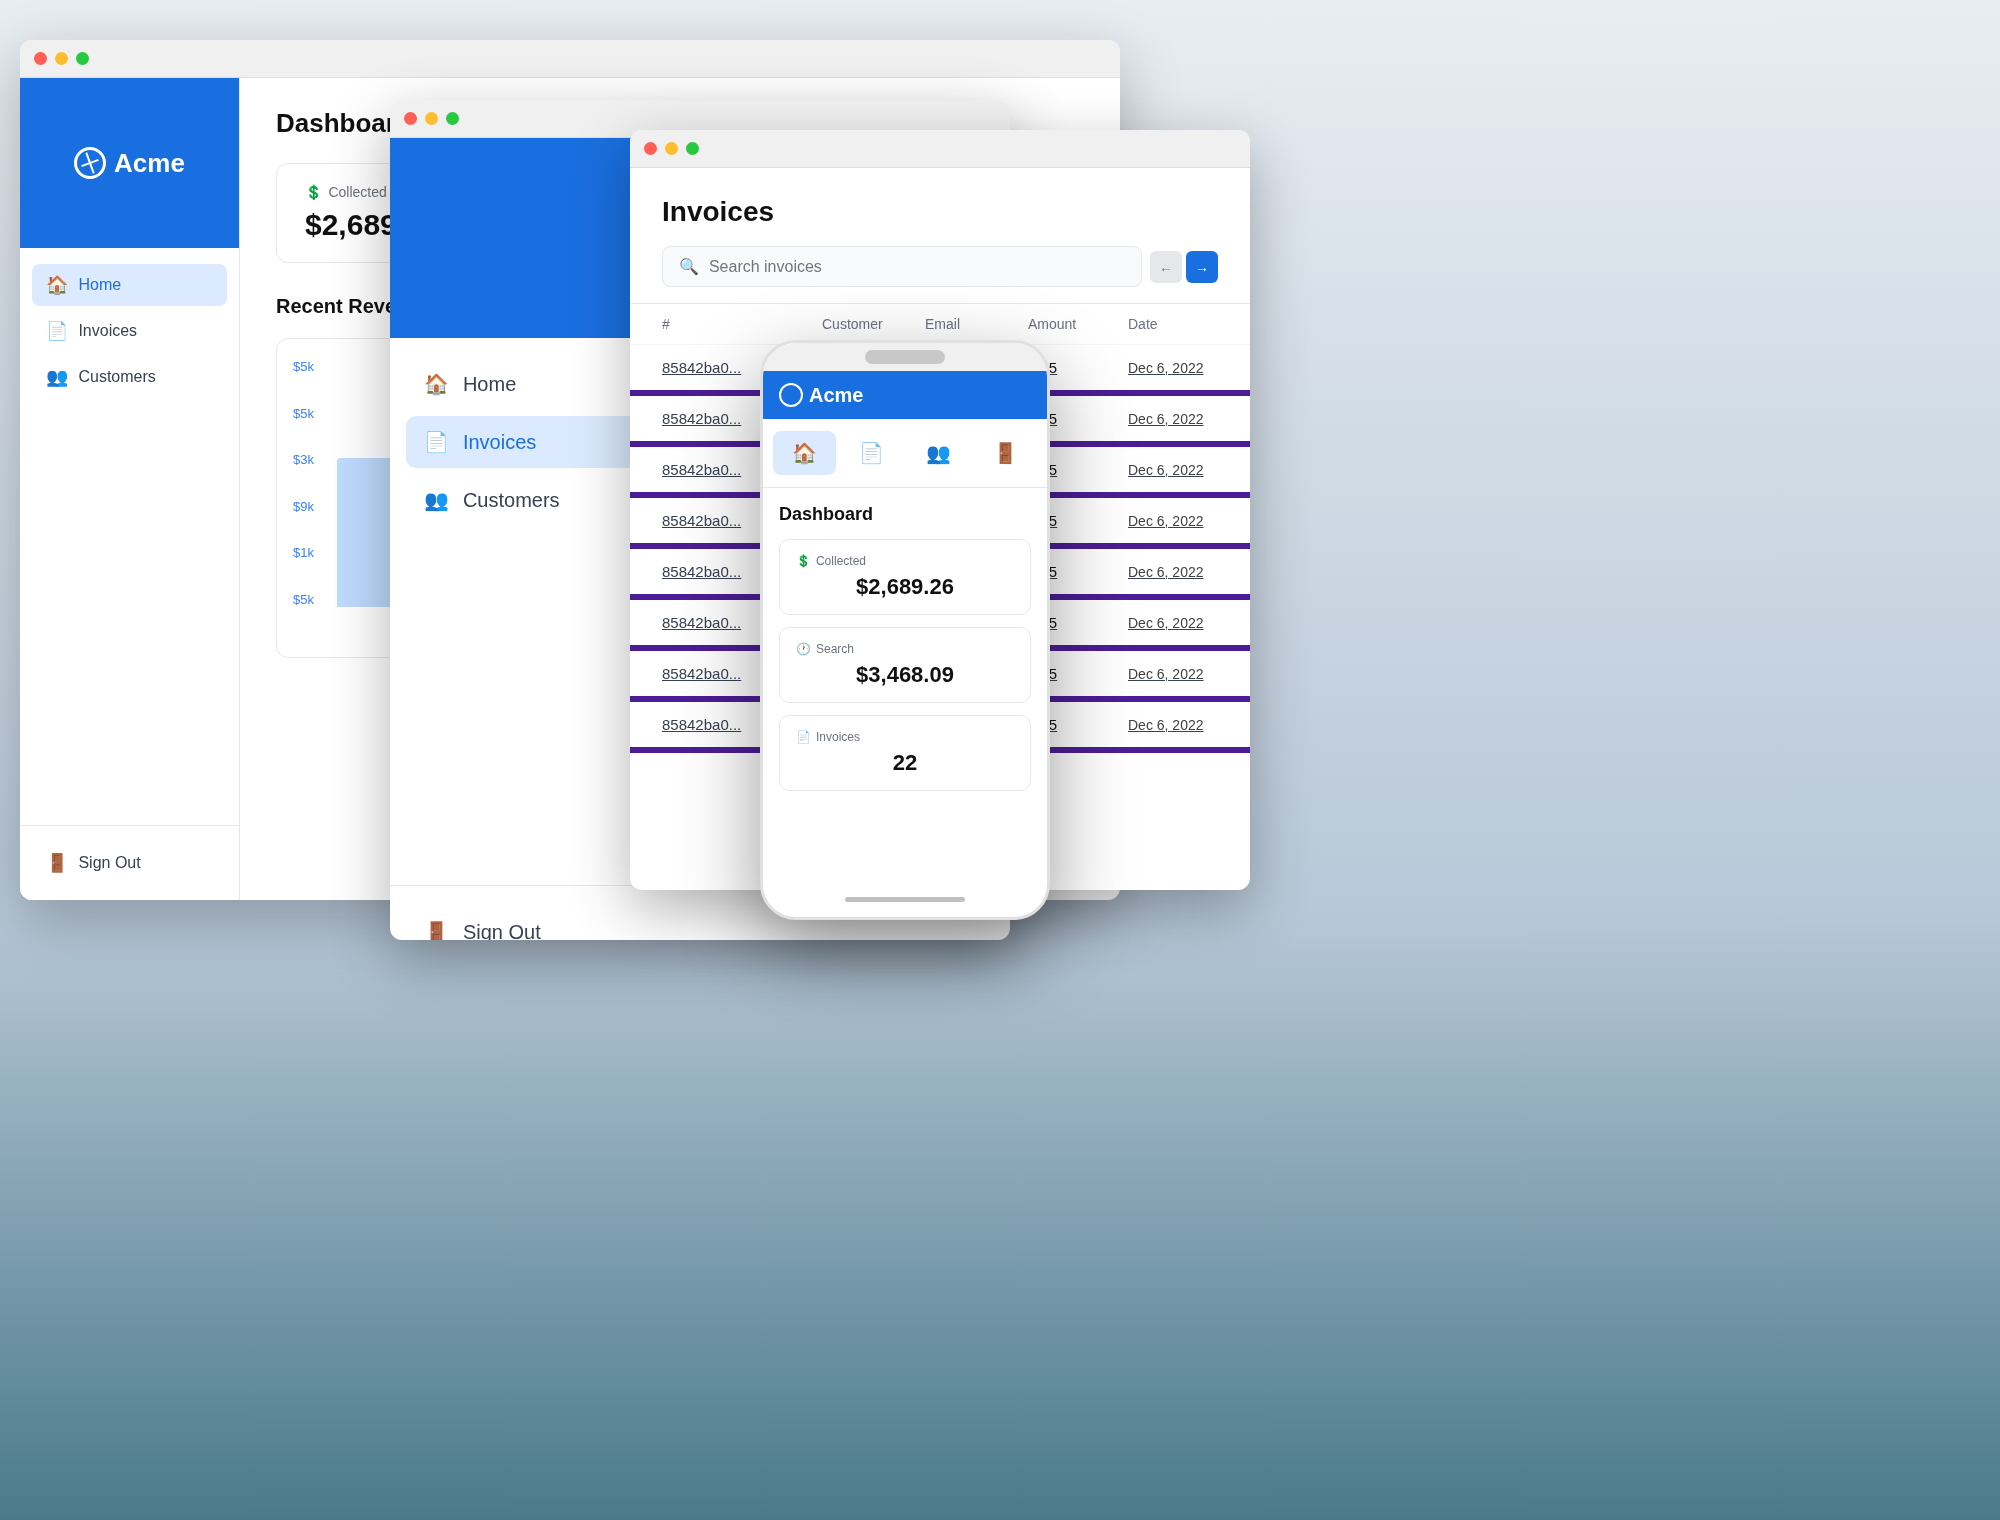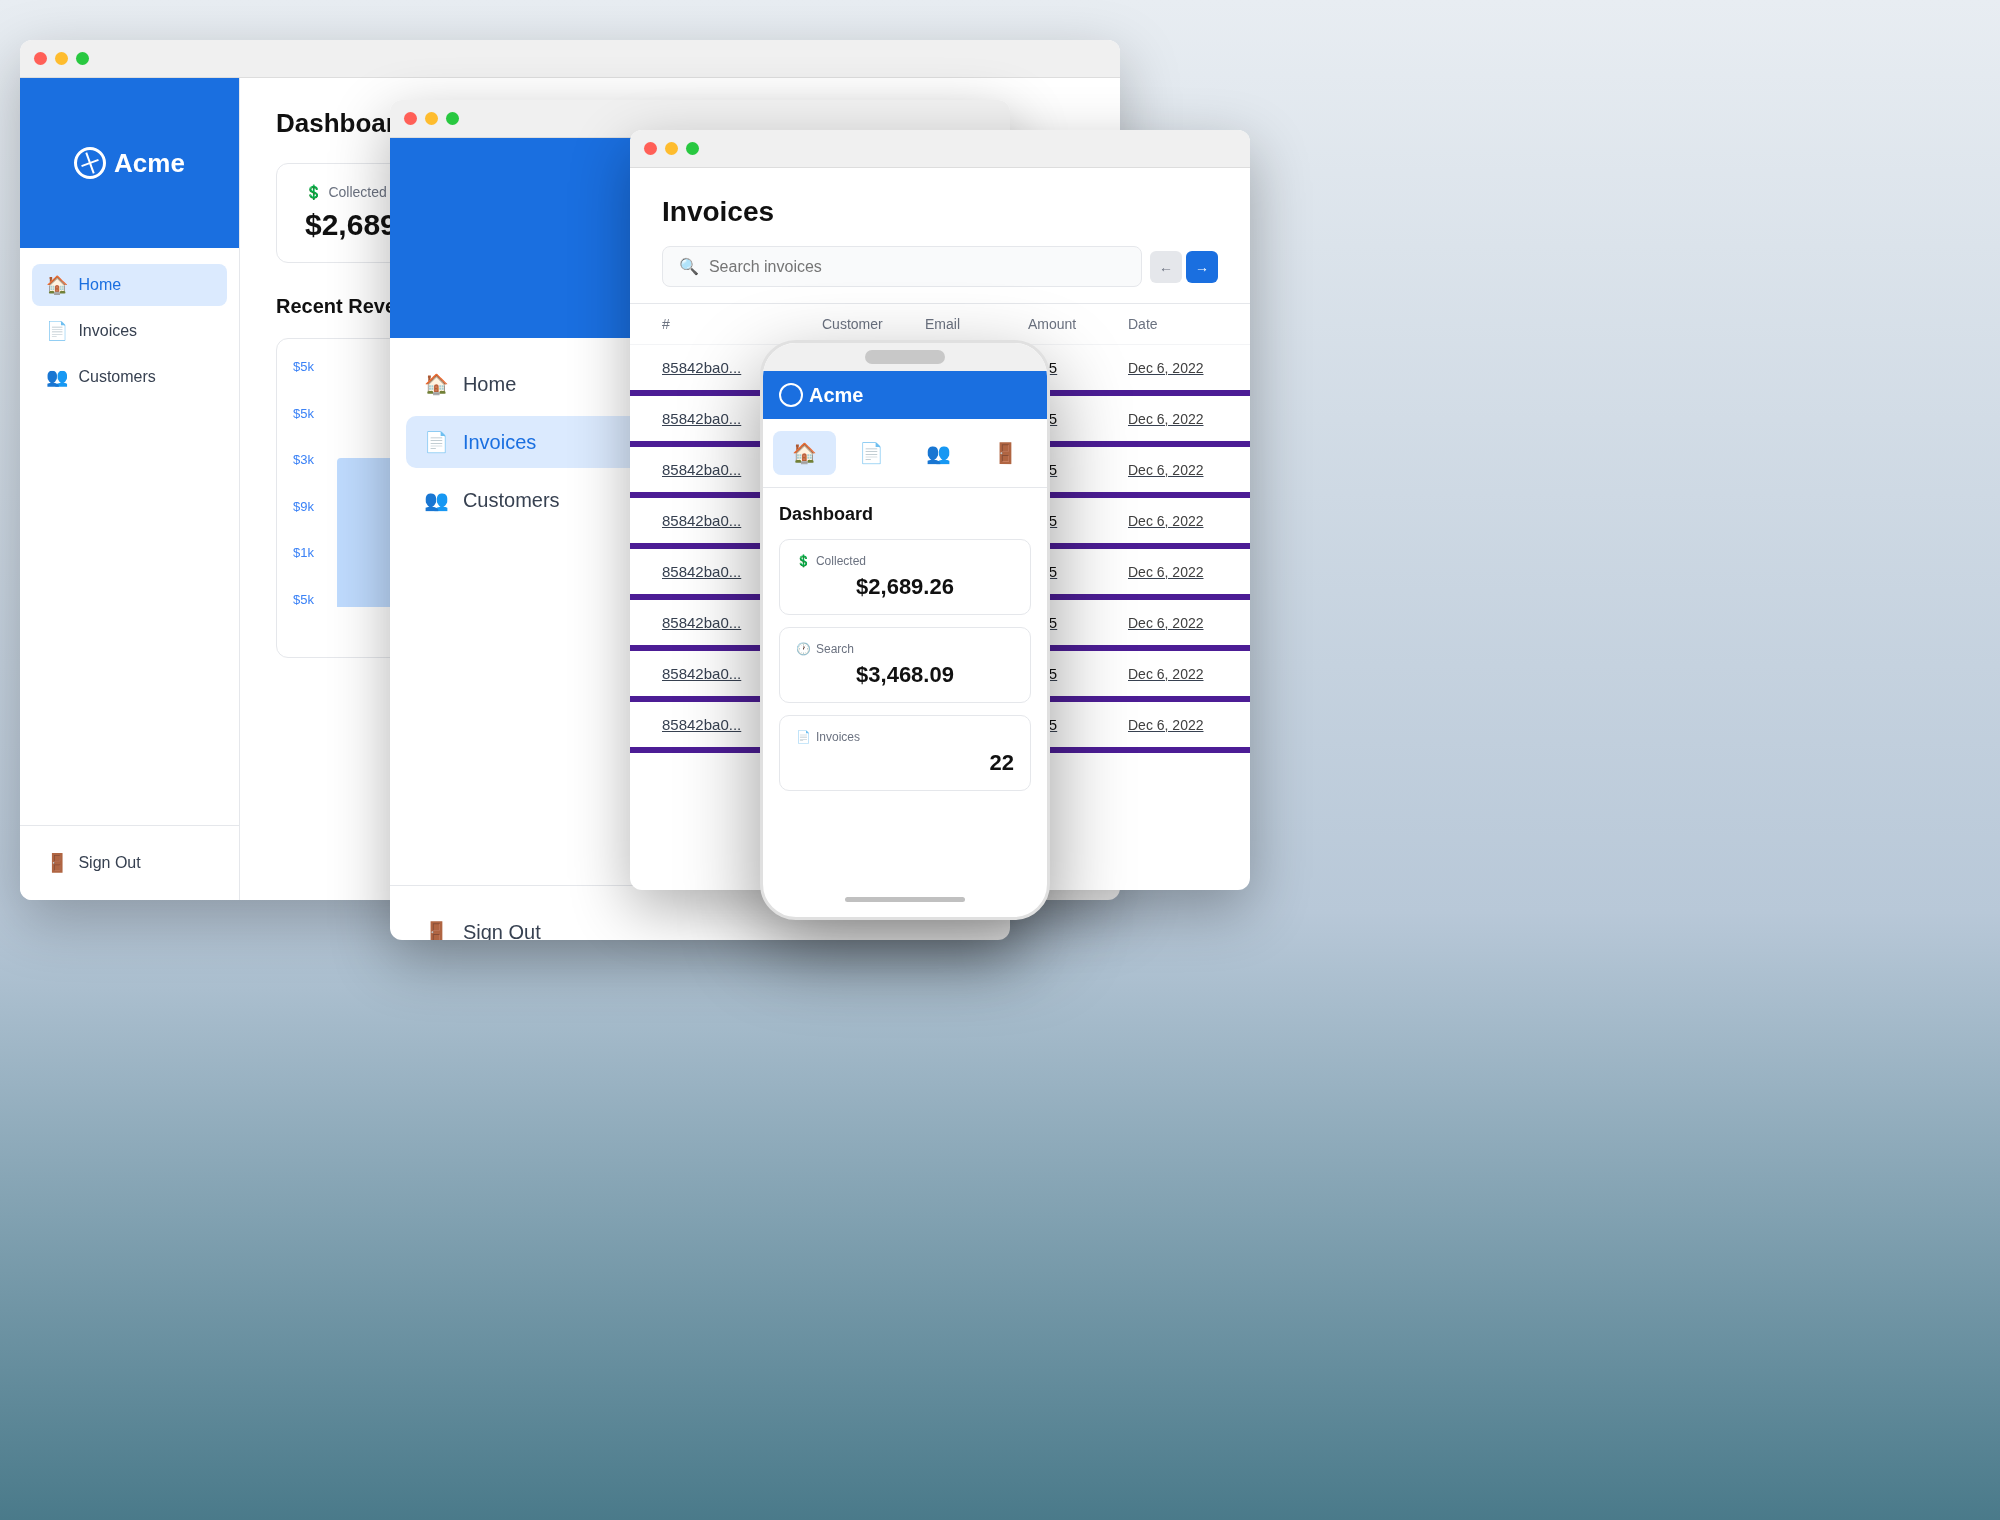--- a/index.html
+++ b/index.html
@@ -466,21 +466,21 @@
       color: #6b7280;
       display: flex;
       align-items: center;
       gap: 5px;
       margin-bottom: 6px;
     }
     .phone-invoices-value {
       font-size: 22px;
       font-weight: 700;
       color: #111;
-      text-align: right;
+      text-align: center;
     }
     .phone-bottom-bar {
       height: 36px;
       display: flex;
       align-items: center;
       justify-content: center;
       padding: 0 16px;
     }
     .phone-home-indicator {
       width: 120px;

